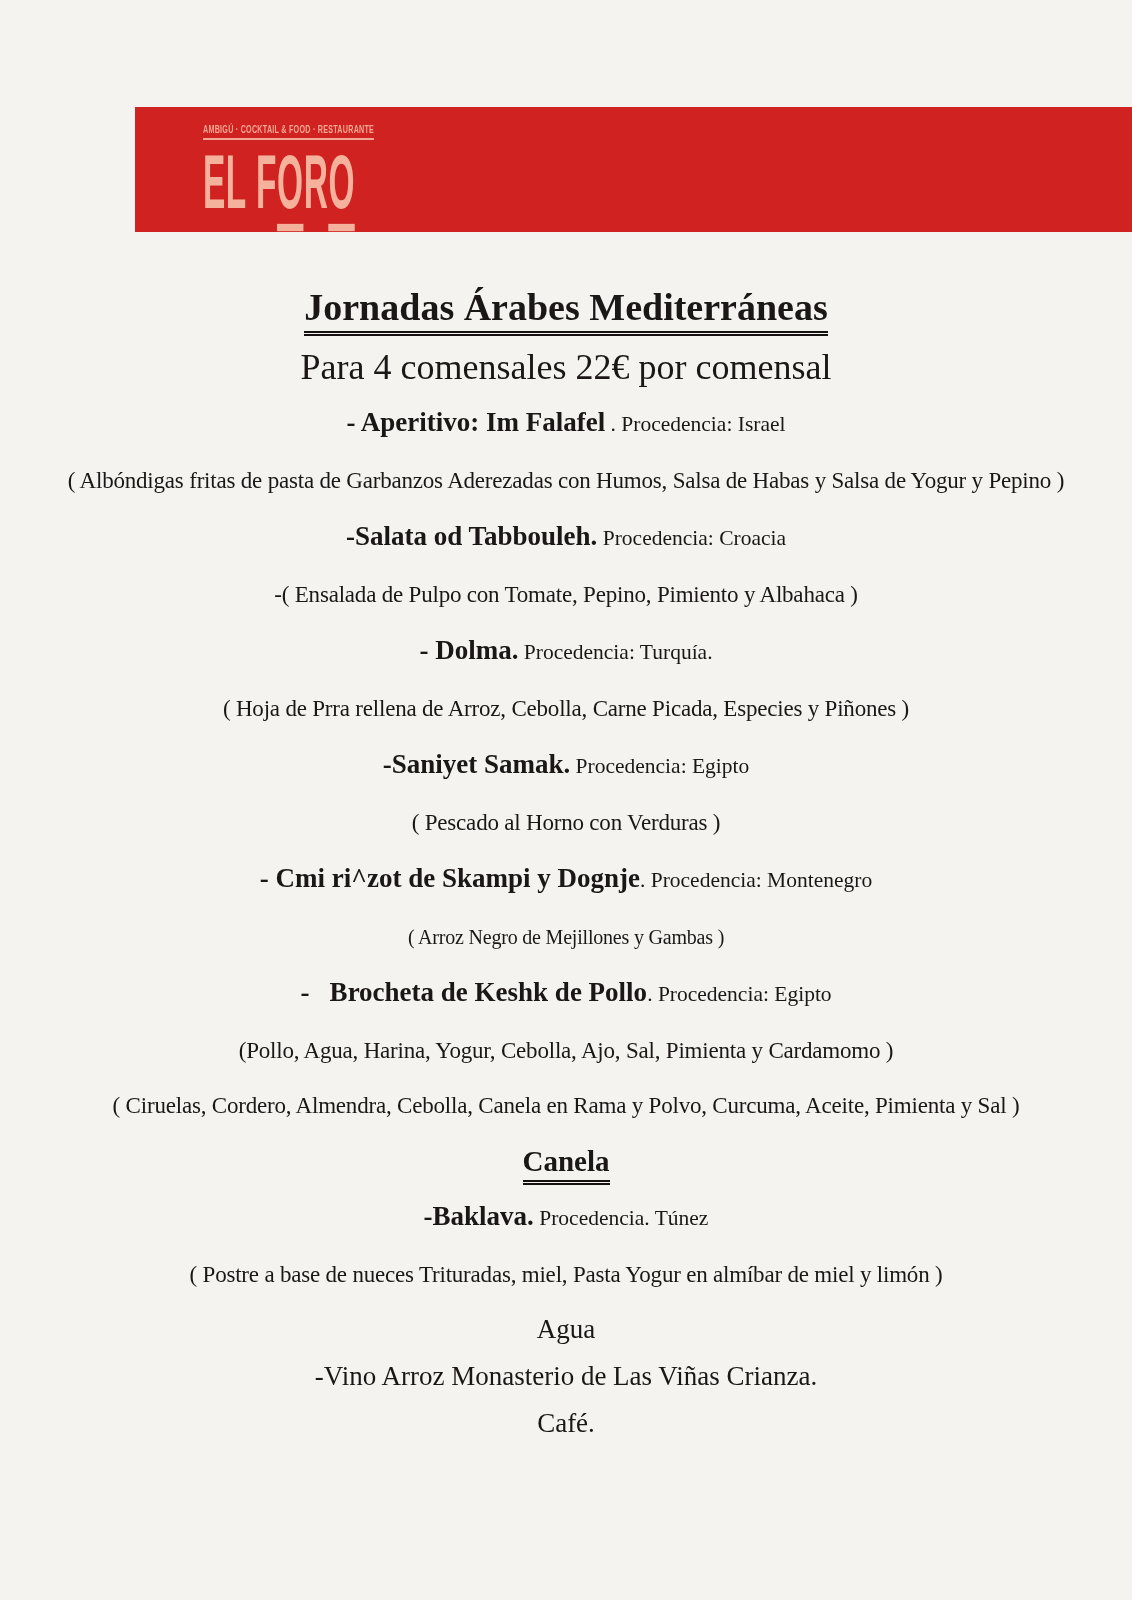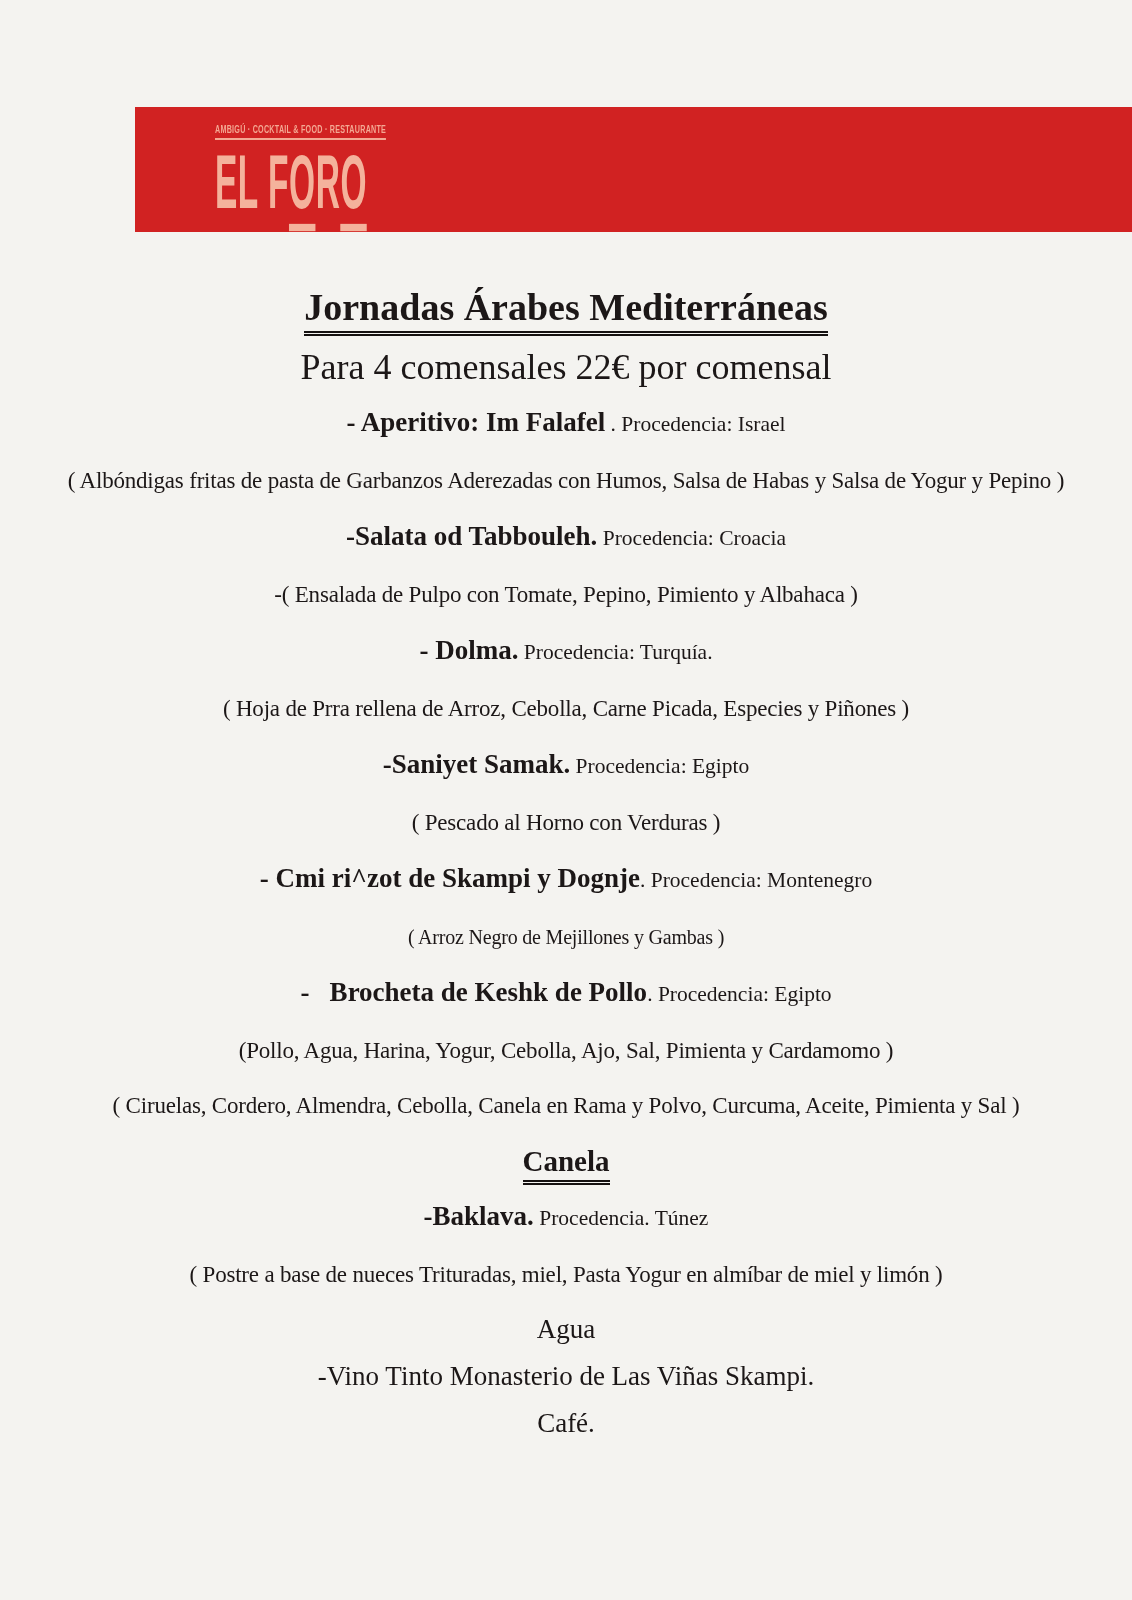--- a/index.html
+++ b/index.html
@@ -11,21 +11,21 @@
     position: relative;
     overflow: hidden;
   }
 
   
   .banner {
     position: absolute; left: 135px; top: 107px;
     width: 997px; height: 125px;
     background: #d12222;
   }
-  .logo-block { position: absolute; left: 80px; top: 16px; }
+  .logo-block { position: absolute; left: 68px; top: 16px; }
   .tagline {
     display: block; width: max-content;
     font-family: "Liberation Sans", sans-serif;
     font-weight: 700; font-size: 11px; letter-spacing: 0.4px;
     color: #f4a893;
     border-bottom: 2px solid #f4a893;
     padding-bottom: 3px;
     white-space: nowrap;
     transform: scaleX(0.65); transform-origin: left top;
   }
@@ -88,15 +88,15 @@
   <div class="row desc">(Pollo, Agua, Harina, Yogur, Cebolla, Ajo, Sal, Pimienta y Cardamomo )</div>
 
   <div class="row desc">( Ciruelas, Cordero, Almendra, Cebolla, Canela en Rama y Polvo, Curcuma, Aceite, Pimienta y Sal )</div>
 
   <div class="row heading"><span class="dbl">Canela</span></div>
 
   <div class="row dish"><span class="dish-name">-Baklava.</span><span class="dish-sep"> </span><span class="dish-origin">Procedencia. Túnez</span></div>
   <div class="row desc">( Postre a base de nueces Trituradas, miel, Pasta Yogur en almíbar de miel y limón )</div>
 
   <div class="drink">Agua</div>
-  <div class="drink">-Vino Tinto Monasterio de Las Viñas Skampi.</div>
+  <div class="drink">-Vino Arroz Monasterio de Las Viñas Crianza.</div>
   <div class="drink">Café.</div>
 </div>
 
 </body></html>

